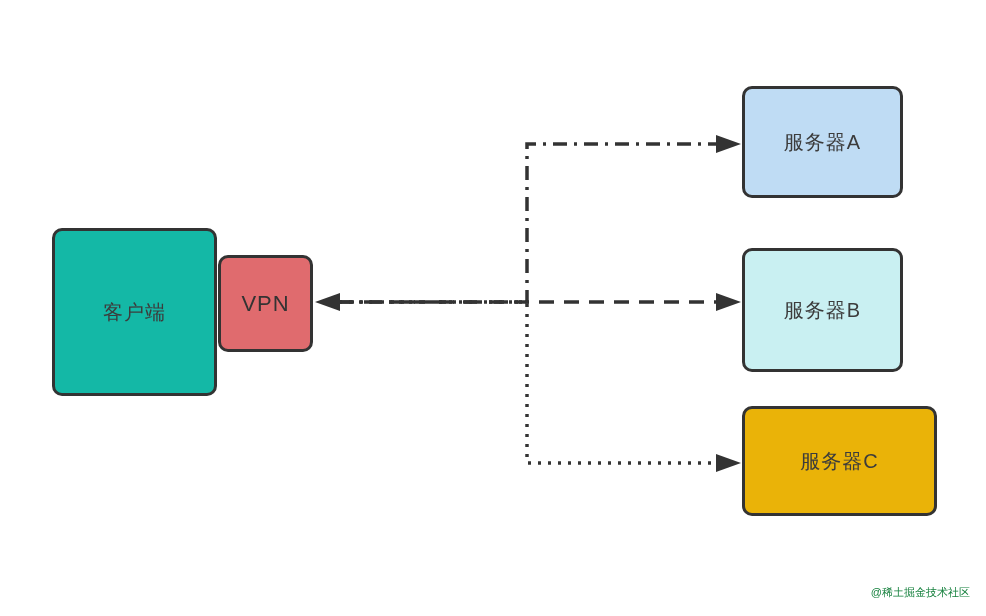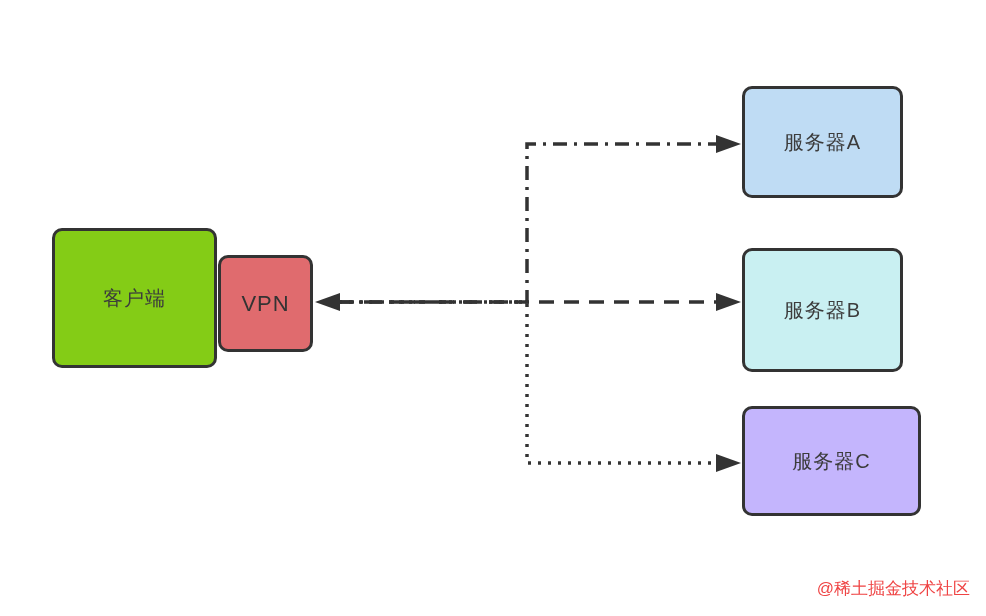--- a/index.html
+++ b/index.html
@@ -20,22 +20,22 @@
     border-radius: 10px;
     display: flex;
     align-items: center;
     justify-content: center;
     font-size: 20px;
     color: #3c3c3c;
     letter-spacing: 1px;
   }
   .node-client {
     left: 52px; top: 228px;
-    width: 165px; height: 140px;
-    background: #84cc16;
+    width: 165px; height: 168px;
+    background: #14b8a6;
     z-index: 1;
   }
   .node-vpn {
     left: 218px; top: 255px;
     width: 95px; height: 97px;
     background: #E06B6E;
     z-index: 2;
     font-size: 22px;
     color: #333333;
   }
@@ -44,22 +44,22 @@
     width: 161px; height: 112px;
     background: #BFDCF4;
   }
   .node-server-b {
     left: 742px; top: 248px;
     width: 161px; height: 124px;
     background: #C9F0F2;
   }
   .node-server-c {
     left: 742px; top: 406px;
-    width: 179px; height: 110px;
-    background: #c4b5fd;
+    width: 195px; height: 110px;
+    background: #eab308;
   }
   .connectors {
     position: absolute;
     left: 0; top: 0;
     width: 986px; height: 616px;
     z-index: 3;
     pointer-events: none;
   }
   .connectors path {
     fill: none;
@@ -67,22 +67,22 @@
     stroke-width: 3.5;
   }
   .connectors polygon {
     fill: #333333;
     stroke: none;
   }
   .watermark {
     position: absolute;
     right: 16px;
     bottom: 16px;
-    font-size: 17px;
-    color: #ef4444;
+    font-size: 11px;
+    color: #15803d;
     z-index: 4;
   }
 </style>
 </head>
 <body>
 
 <div class="canvas">
 
   <svg class="connectors" viewBox="0 0 986 616" xmlns="http://www.w3.org/2000/svg">
 

